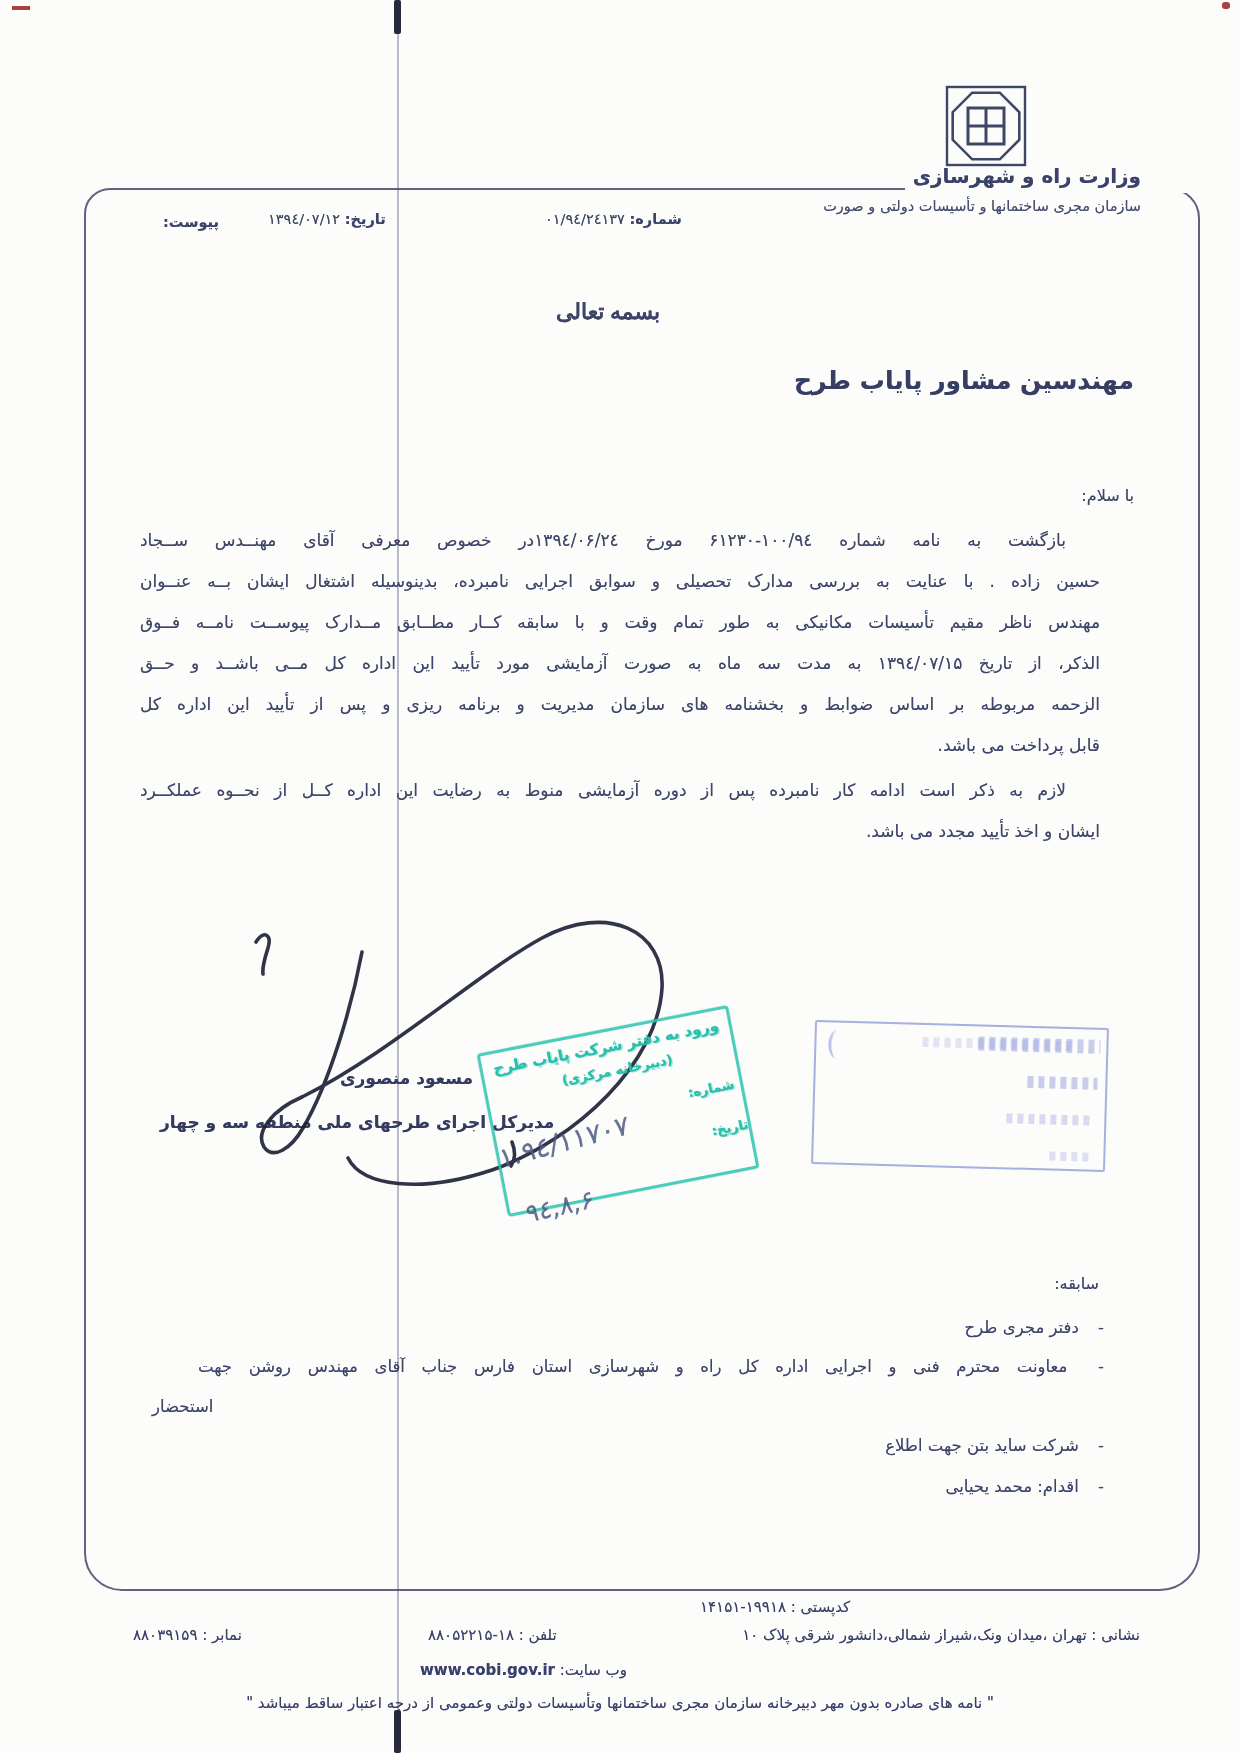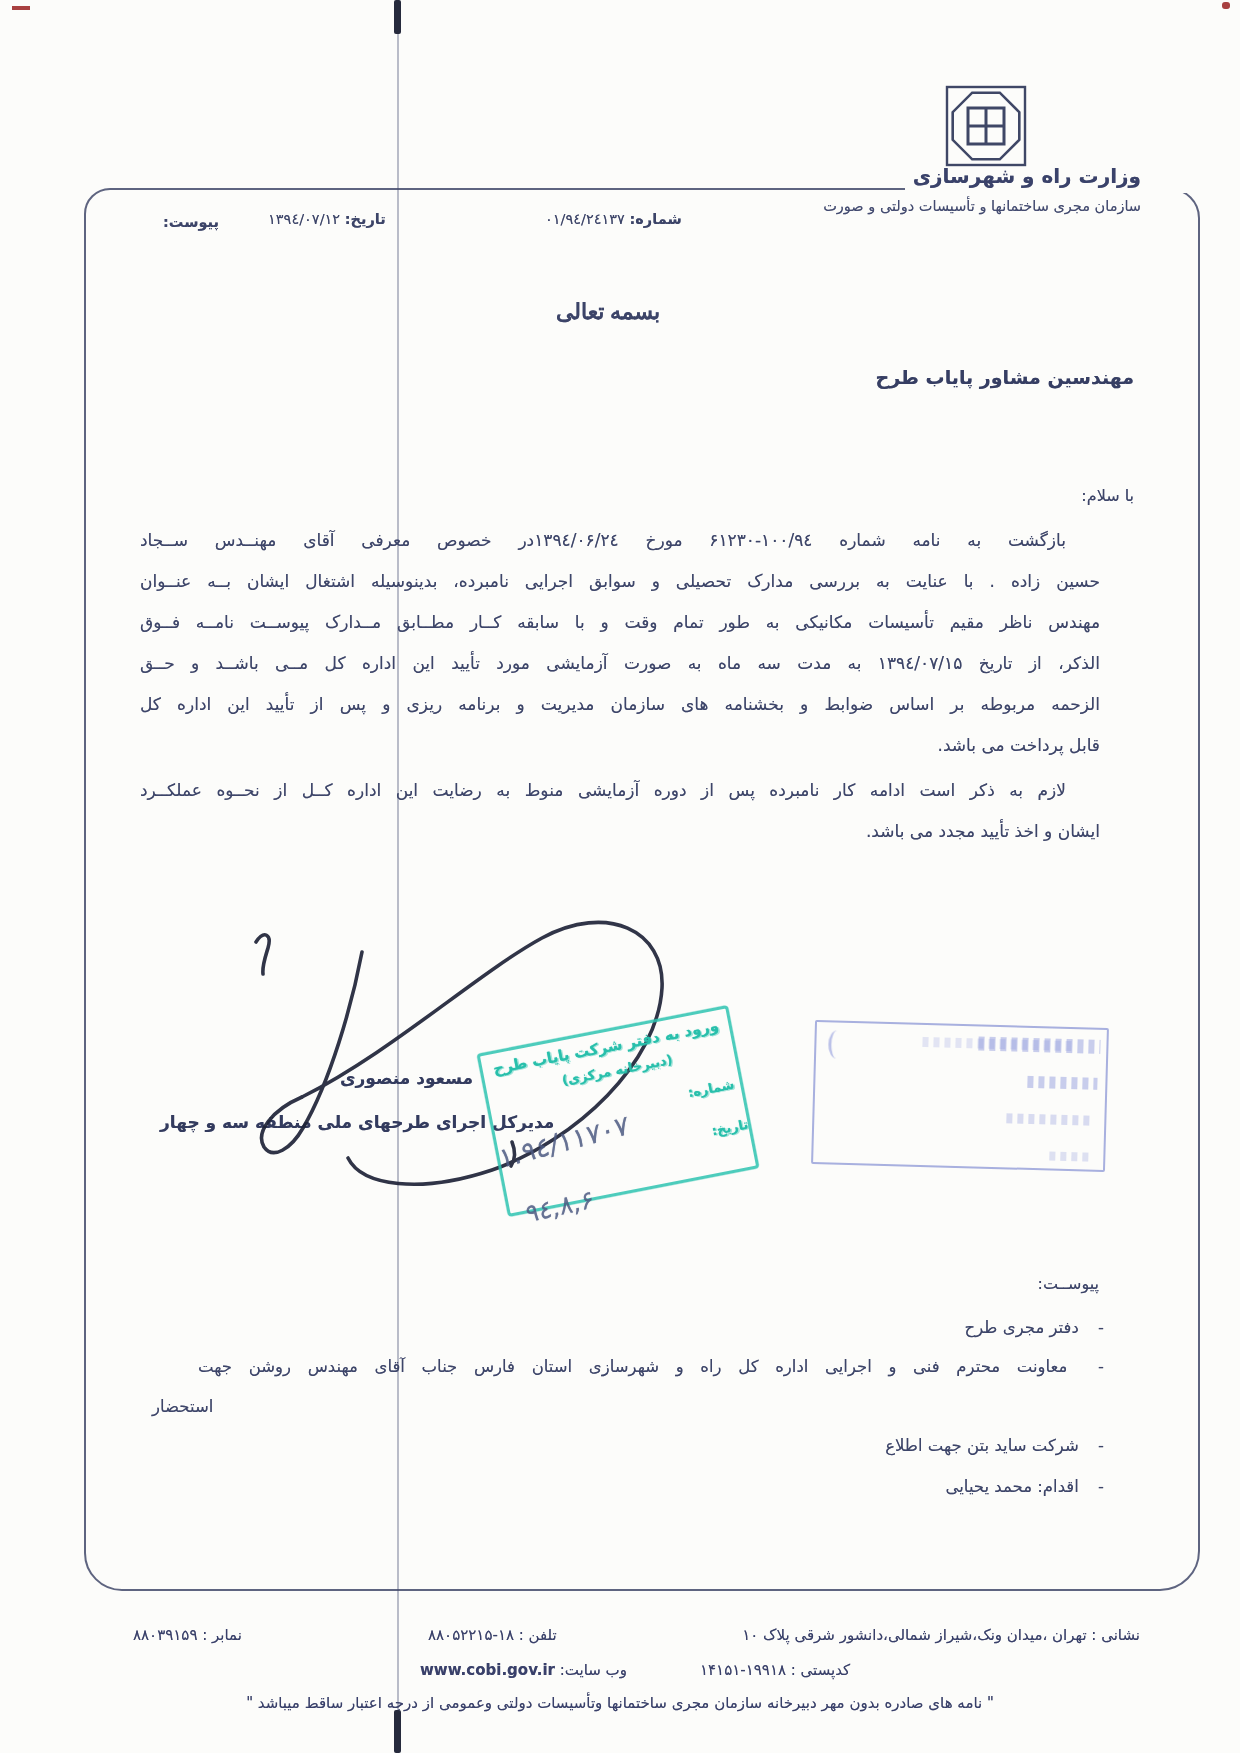--- a/index.html
+++ b/index.html
@@ -16,21 +16,21 @@
   
   .frame{position:absolute;left:84px;top:188px;width:1112px;height:1399px;
          border:2px solid rgba(66,73,106,.85);border-radius:26px 30px 40px 38px;}
   .frame-patch{position:absolute;left:905px;top:183px;width:295px;height:10px;background:#fcfcfa;}
   
   .ministry{top:164px;right:135px;font-size:20px;font-weight:bold;color:#3a426a;}
   .org{top:198px;right:135px;font-size:14.5px;color:#434b70;}
   .meta{font-size:14.5px;top:211px;}
   .meta b{font-weight:bold;}
   .besmele{top:299px;left:556px;font-size:22px;font-weight:bold;font-family:Liberation Serif, serif;}
-  .to-line{top:366px;right:142px;font-size:19px;font-weight:bold;color:#363e63;}
+  .to-line{top:366px;right:142px;font-size:25px;font-weight:bold;color:#363e63;}
   .subject{top:404px;right:142px;font-size:19px;font-weight:bold;color:#363e63;}
   .salut{top:486px;right:142px;font-size:16px;}
   
   .para{position:absolute;left:140px;width:960px;direction:rtl;font-size:17px;
         color:#3d4569;text-shadow:0 0 .6px rgba(61,69,105,.5);}
   .bl{height:41px;line-height:41px;text-align:justify;text-align-last:justify;white-space:normal;overflow:hidden;}
   .bl.first{padding-right:34px;}
   .bl.end{text-align-last:right;}
   
   .sig-name{top:1068px;left:340px;font-size:17px;font-weight:bold;color:#333b5e;}
@@ -152,21 +152,21 @@
 
   <div class="stamp-blue">
     <div class="sb-paren"></div>
     <div class="sb-streak" style="right:6px;top:10px;width:122px;height:14px;"></div>
     <div class="sb-streak" style="right:34px;top:12px;width:150px;height:10px;opacity:.5;"></div>
     <div class="sb-streak" style="right:8px;top:48px;width:70px;height:12px;"></div>
     <div class="sb-streak" style="right:10px;top:86px;width:88px;height:10px;opacity:.7;"></div>
     <div class="sb-streak" style="right:12px;bottom:8px;width:42px;height:9px;opacity:.6;"></div>
   </div>
 
-  <div class="t cc-label">پیوســت:</div>
+  <div class="t cc-label">سابقه:</div>
   <div class="cc-item" style="top:1318px;right:172px;">
     <span class="dash">-</span>
     <span>دفتر مجری طرح</span>
   </div>
   <div class="cc-item cc-wide" style="top:1357px;">
     <span class="dash">-</span>
     <span>معاونت محترم فنی و اجرایی اداره کل راه و شهرسازی استان فارس جناب آقای مهندس روشن جهت</span>
   </div>
   <div class="cc-item" style="top:1397px;left:152px;">
     <span>استحضار</span>
@@ -176,20 +176,20 @@
     <span>شرکت ساید بتن جهت اطلاع</span>
   </div>
   <div class="cc-item" style="top:1477px;right:172px;">
     <span class="dash">-</span>
     <span>اقدام: محمد یحیایی</span>
   </div>
 
   <div class="t foot" style="top:1626px;right:136px;">نشانی : تهران ،میدان ونک،شیراز شمالی،دانشور شرقی پلاک ۱۰</div>
   <div class="t foot" style="top:1626px;left:428px;">تلفن : ۱۸-۸۸۰۵۲۲۱۵</div>
   <div class="t foot" style="top:1626px;left:133px;">نمابر : ۸۸۰۳۹۱۵۹</div>
-  <div class="t foot" style="top:1661px;left:700px;">کدپستی : ۱۹۹۱۸-۱۴۱۵۱</div>
+  <div class="t foot" style="top:1598px;left:700px;">کدپستی : ۱۹۹۱۸-۱۴۱۵۱</div>
   <div class="t foot f-web" style="top:1661px;left:420px;">
     <span>وب سایت:</span>
     <b class="num">www.cobi.gov.ir</b>
   </div>
   <div class="t foot f-disclaimer">" نامه های صادره بدون مهر دبیرخانه سازمان مجری ساختمانها وتأسیسات دولتی وعمومی از درجه اعتبار ساقط میباشد "</div>
 
 </div>
 
 </body></html>

